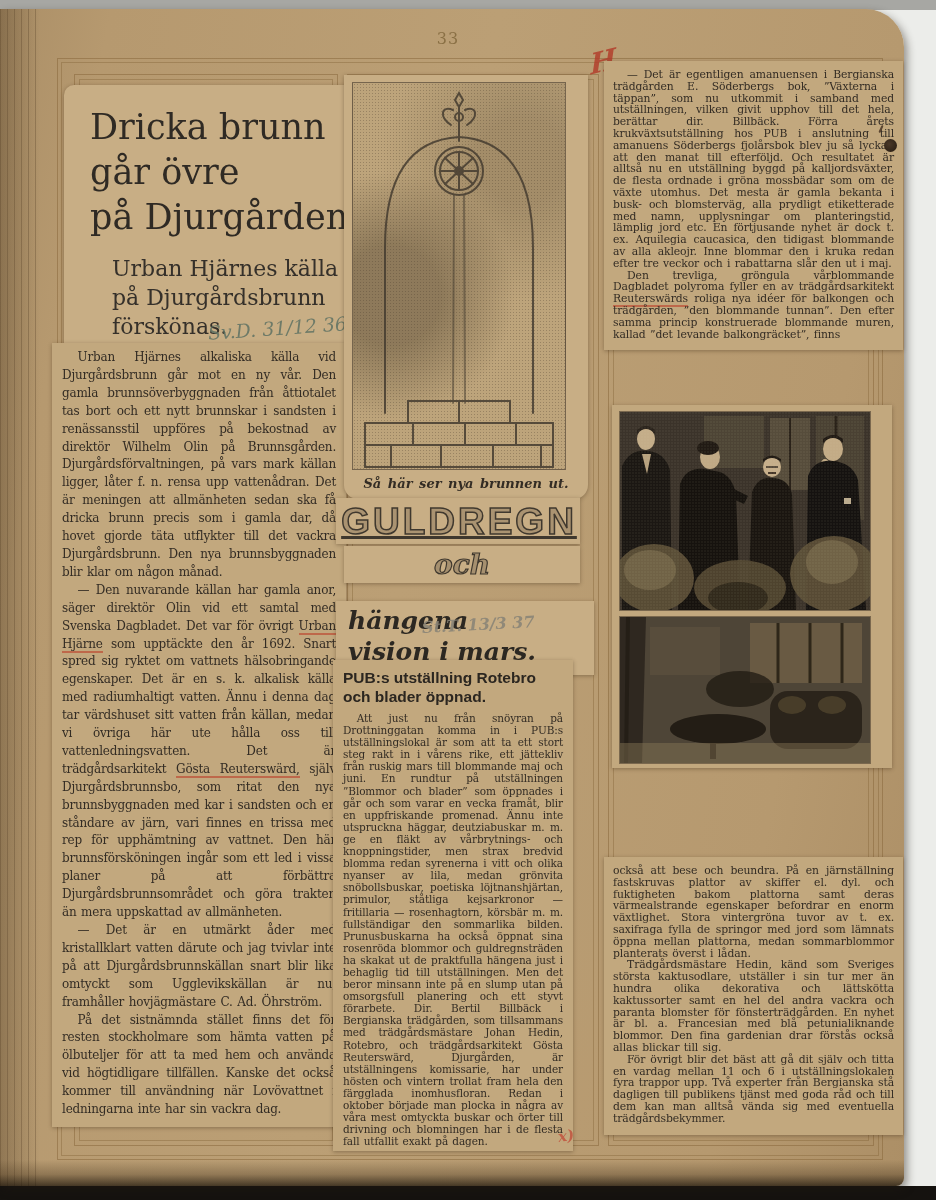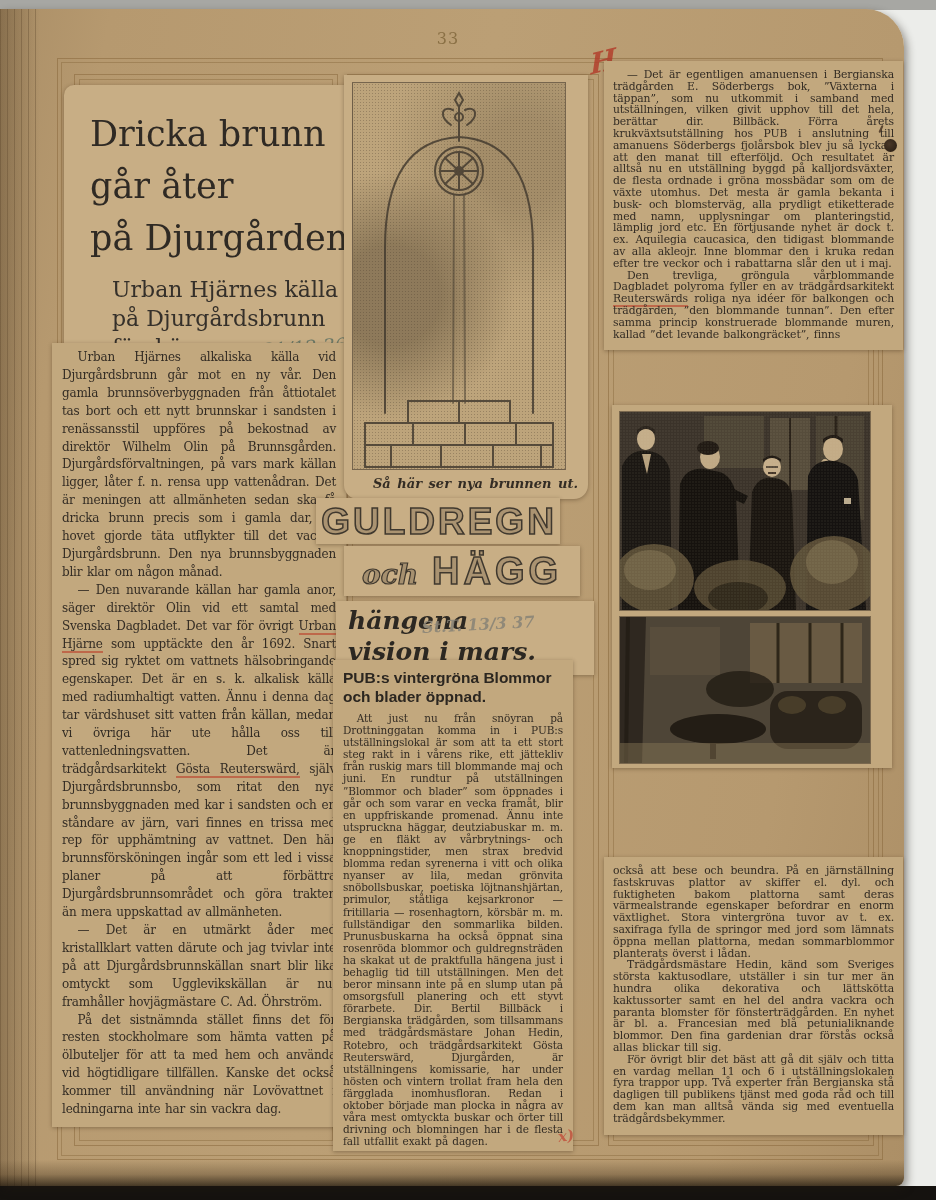--- a/index.html
+++ b/index.html
@@ -24,35 +24,35 @@
   .frame.inner{border-color:rgba(136,104,60,.45);}
   
   .clip{position:absolute;background:#c2a87e;box-shadow:0 1px 4px rgba(55,38,18,.38);color:#332c24;}
   .clip.light{background:#c8ae85;}
   .body-text{font-family:"DejaVu Serif",serif;text-align:justify;word-spacing:1px;}
   .body-text p{margin:0;text-indent:1.3em;}
   .lbody{font-size:12px;line-height:17.9px;letter-spacing:-0.2px;padding:6px 10px 8px 10px;}
   .mbody{font-size:10.5px;line-height:12.1px;letter-spacing:-0.1px;padding:4px 10px 4px 10px;}
   .rbody{font-size:10.8px;line-height:11.8px;letter-spacing:-0.1px;padding:8px 9px 10px 9px;}
   .headclip{border-radius:10px;padding:20px 10px 14px 26px;}
-  .head-l{font-size:35px;line-height:45px;color:#2f2a24;margin-top:7px;}
+  .head-l{font-size:35px;line-height:45px;color:#2f2a24;}
   .sub-l{font-size:22px;line-height:29px;color:#35302a;padding-left:22px;margin-top:14px;position:relative;}
   .handwrite{position:absolute;font-family:"DejaVu Serif",serif;font-style:italic;white-space:nowrap;}
   .hw-green{color:#5f7263;font-size:19px;transform:rotate(-4deg);opacity:.85;}
   .hw-gray{color:#8b8577;font-size:16px;transform:rotate(-3deg);opacity:.9;}
   .hw-red{color:#b23a28;font-weight:bold;opacity:.8;}
   .redline{border-bottom:2px solid rgba(186,62,40,.6);}
   .wellclip{border-radius:0 0 14px 14px;padding:7px 8px 4px 8px;}
   .wellimg{position:relative;width:212px;height:386px;border:1px solid rgba(60,50,40,.55);
     background-color:#bda47b;
     background-image:radial-gradient(rgba(70,58,42,.30) 0.7px,rgba(0,0,0,0) 0.9px),
       radial-gradient(circle at 18% 55%,rgba(84,70,50,.45) 0 18%,rgba(0,0,0,0) 45%),
       radial-gradient(circle at 80% 20%,rgba(84,70,50,.25) 0 12%,rgba(0,0,0,0) 40%);
     background-size:3px 3px,100% 100%,100% 100%;}
-  .wellcap{font-size:13px;font-style:italic;font-weight:bold;text-align:right;
+  .wellcap{font-size:13px;font-style:italic;font-weight:bold;text-align:center;
     padding:6px 2px 4px 2px;color:#332c24;word-spacing:2px;}
   .outline-sans{font-family:"Liberation Sans",sans-serif;font-weight:700;
     color:rgba(63,56,46,.22);-webkit-text-stroke:1.5px #3f382e;}
   .outline-serif{font-family:"DejaVu Serif",serif;font-style:italic;font-weight:700;
     color:rgba(63,56,46,.25);-webkit-text-stroke:1.2px #3f382e;}
   .guldregn{padding:4px 2px 2px 4px;text-align:center;font-size:37px;letter-spacing:3px;line-height:40px;}
   .ochhagg{padding:2px 6px;display:flex;align-items:baseline;justify-content:center;gap:14px;}
   .ochhagg .och{font-size:28px;}
   .ochhagg .hagg{font-size:38px;letter-spacing:4px;line-height:46px;}
   .deck{padding:4px 12px 8px 12px;font-family:"DejaVu Serif",serif;font-style:italic;
@@ -83,21 +83,21 @@
     <div class="frame inner" style="left:61px;top:53px;width:816px;height:1092px;"></div>
     <div class="frame" style="left:74px;top:65px;width:262px;height:1070px;"></div>
     <div class="frame inner" style="left:79px;top:70px;width:252px;height:1060px;"></div>
     <div class="frame" style="left:347px;top:65px;width:250px;height:1070px;"></div>
     <div class="frame inner" style="left:352px;top:70px;width:240px;height:1060px;"></div>
     <div class="frame" style="left:608px;top:65px;width:264px;height:1070px;"></div>
     <div class="frame inner" style="left:613px;top:70px;width:254px;height:1060px;"></div>
 
     <div class="clip light headclip" style="left:64px;top:76px;width:266px;">
       <div class="head-l">Dricka brunn</div>
-      <div class="head-l">går åter</div>
+      <div class="head-l">går övre</div>
       <div class="head-l">på Djurgården</div>
       <div class="sub-l">
         <div>Urban Hjärnes källa</div>
         <div>på Djurgårdsbrunn</div>
         <div>förskönas.</div>
         <span class="handwrite hw-green" style="left:118px;top:60px;">Sv.D. 31/12 36</span>
       </div>
     </div>
 
     <div class="clip body-text lbody" style="left:52px;top:334px;width:274px;">
@@ -143,38 +143,37 @@
             <line x1="38" y1="362" x2="38" y2="384"></line>
             <line x1="88" y1="362" x2="88" y2="384"></line>
             <line x1="140" y1="362" x2="140" y2="384"></line>
             <line x1="188" y1="362" x2="188" y2="384"></line>
           </g>
         </svg>
       </div>
       <div class="wellcap">Så här ser nya brunnen ut.</div>
     </div>
 
-    <div class="clip light guldregn outline-sans" style="left:316px;top:489px;width:238px;">
+    <div class="clip light guldregn outline-sans" style="left:336px;top:489px;width:238px;text-decoration:underline;">
       <span>GULDREGN</span>
     </div>
 
     <div class="clip light ochhagg" style="left:344px;top:537px;width:224px;">
       <span class="och outline-serif">och</span>
-      <span class="hagg outline-sans">HÄGG</span>
     </div>
 
     <div class="clip light deck" style="left:336px;top:592px;width:234px;">
       <div>hängena</div>
       <div>vision i mars.</div>
       <span class="handwrite hw-gray" style="left:86px;top:8px;">St.T. 13/3 37</span>
     </div>
 
     <div class="clip" style="left:333px;top:651px;width:240px;">
       <div class="kicker">
-        <div>PUB:s vintergröna Blommor</div>
+        <div>PUB:s utställning Rotebro</div>
         <div>och blader öppnad.</div>
       </div>
       <div class="body-text mbody">
         <p>Att just nu från snöyran på Drottninggatan komma in i PUB:s utställningslokal är som att ta ett stort steg rakt in i vårens rike, ett jättekliv från ruskig mars till blommande maj och juni. En rundtur på utställningen ”Blommor och blader” som öppnades i går och som varar en vecka framåt, blir en uppfriskande promenad. Ännu inte utspruckna häggar, deutziabuskar m. m. ge en fläkt av vårbrytnings- och knoppningstider, men strax bredvid blomma redan syrenerna i vitt och olika nyanser av lila, medan grönvita snöbollsbuskar, poetiska löjtnanshjärtan, primulor, ståtliga kejsarkronor — fritillaria — rosenhagtorn, körsbär m. m. fullständigar den sommarlika bilden. Prunusbuskarna ha också öppnat sina rosenröda blommor och guldregnsträden ha skakat ut de praktfulla hängena just i behaglig tid till utställningen. Men det beror minsann inte på en slump utan på omsorgsfull planering och ett styvt förarbete. Dir. Bertil Billbäck i Bergianska trädgården, som tillsammans med trädgårdsmästare Johan Hedin, Rotebro, och trädgårdsarkitekt Gösta Reuterswärd, Djurgården, är utställningens komissarie, har under hösten och vintern trollat fram hela den färgglada inomhusfloran. Redan i oktober började man plocka in några av våra mest omtyckta buskar och örter till drivning och blomningen har i de flesta fall utfallit exakt på dagen.</p>
       </div>
     </div>
 
     <span class="handwrite hw-red" style="left:558px;top:1118px;font-size:15px;transform:rotate(-8deg);color:#c14f3a;">x)</span>
 
     <span class="handwrite hw-red" style="left:590px;top:36px;font-size:28px;transform:rotate(-14deg) skewX(-12deg);">H</span>

